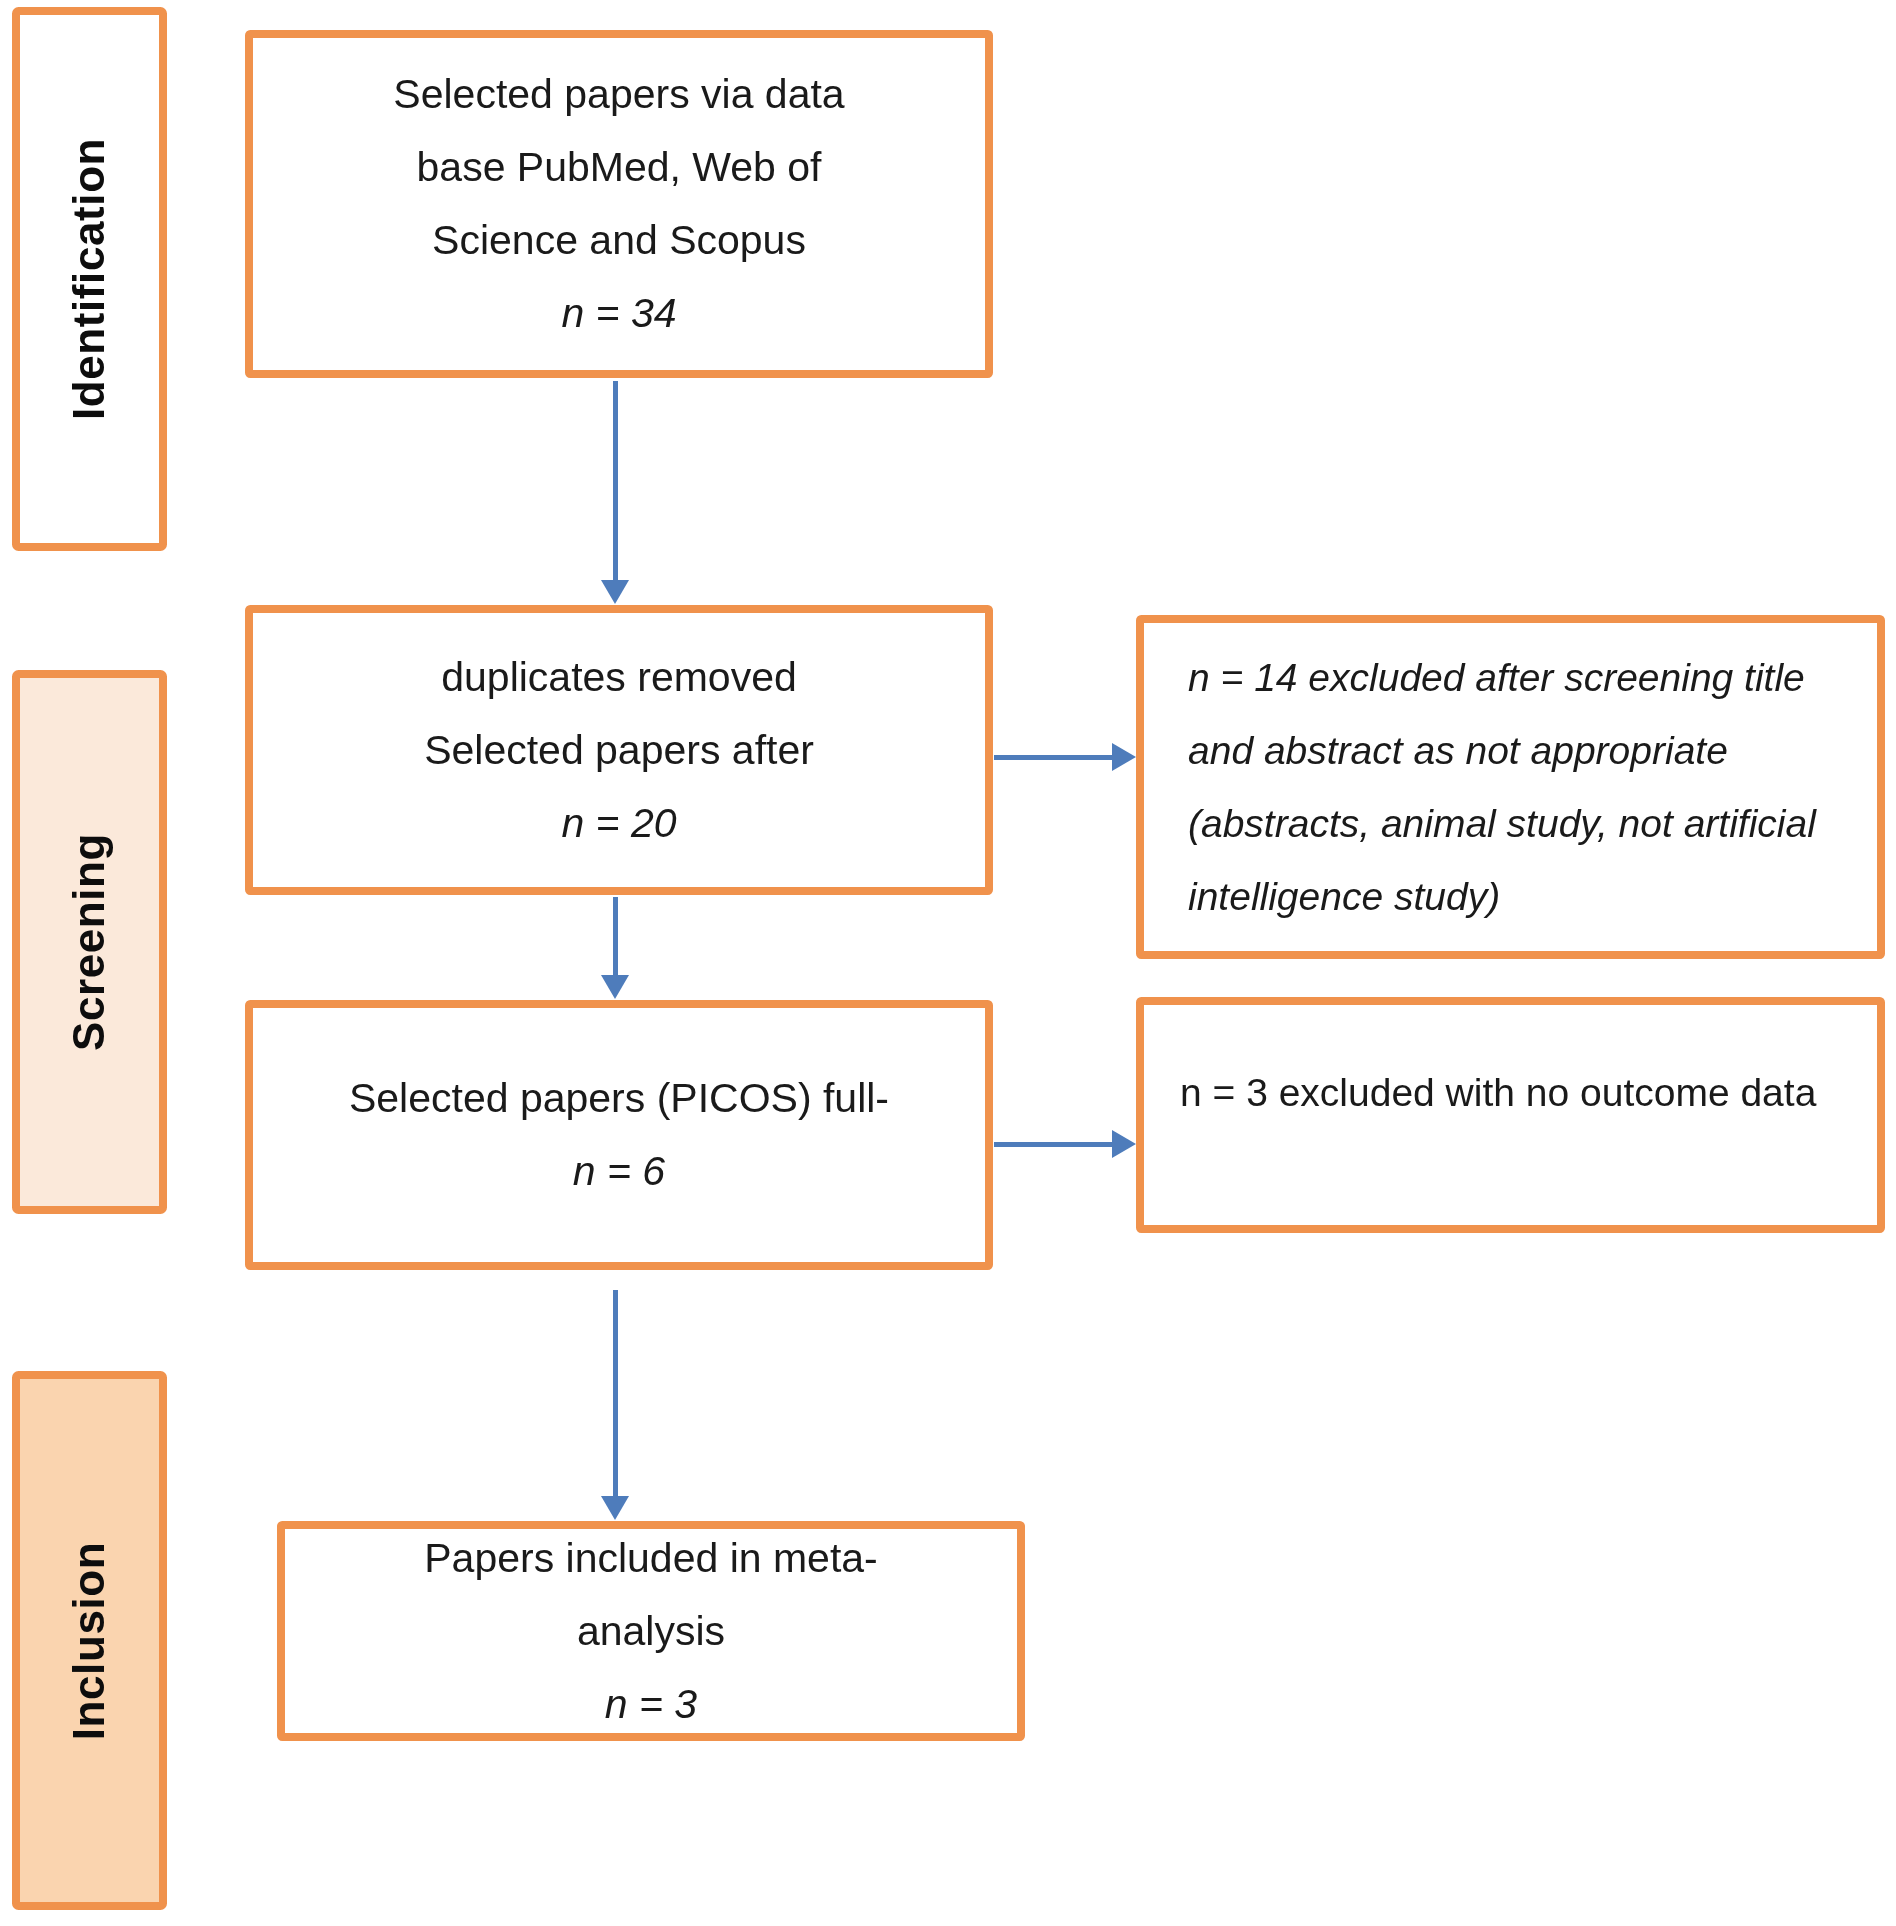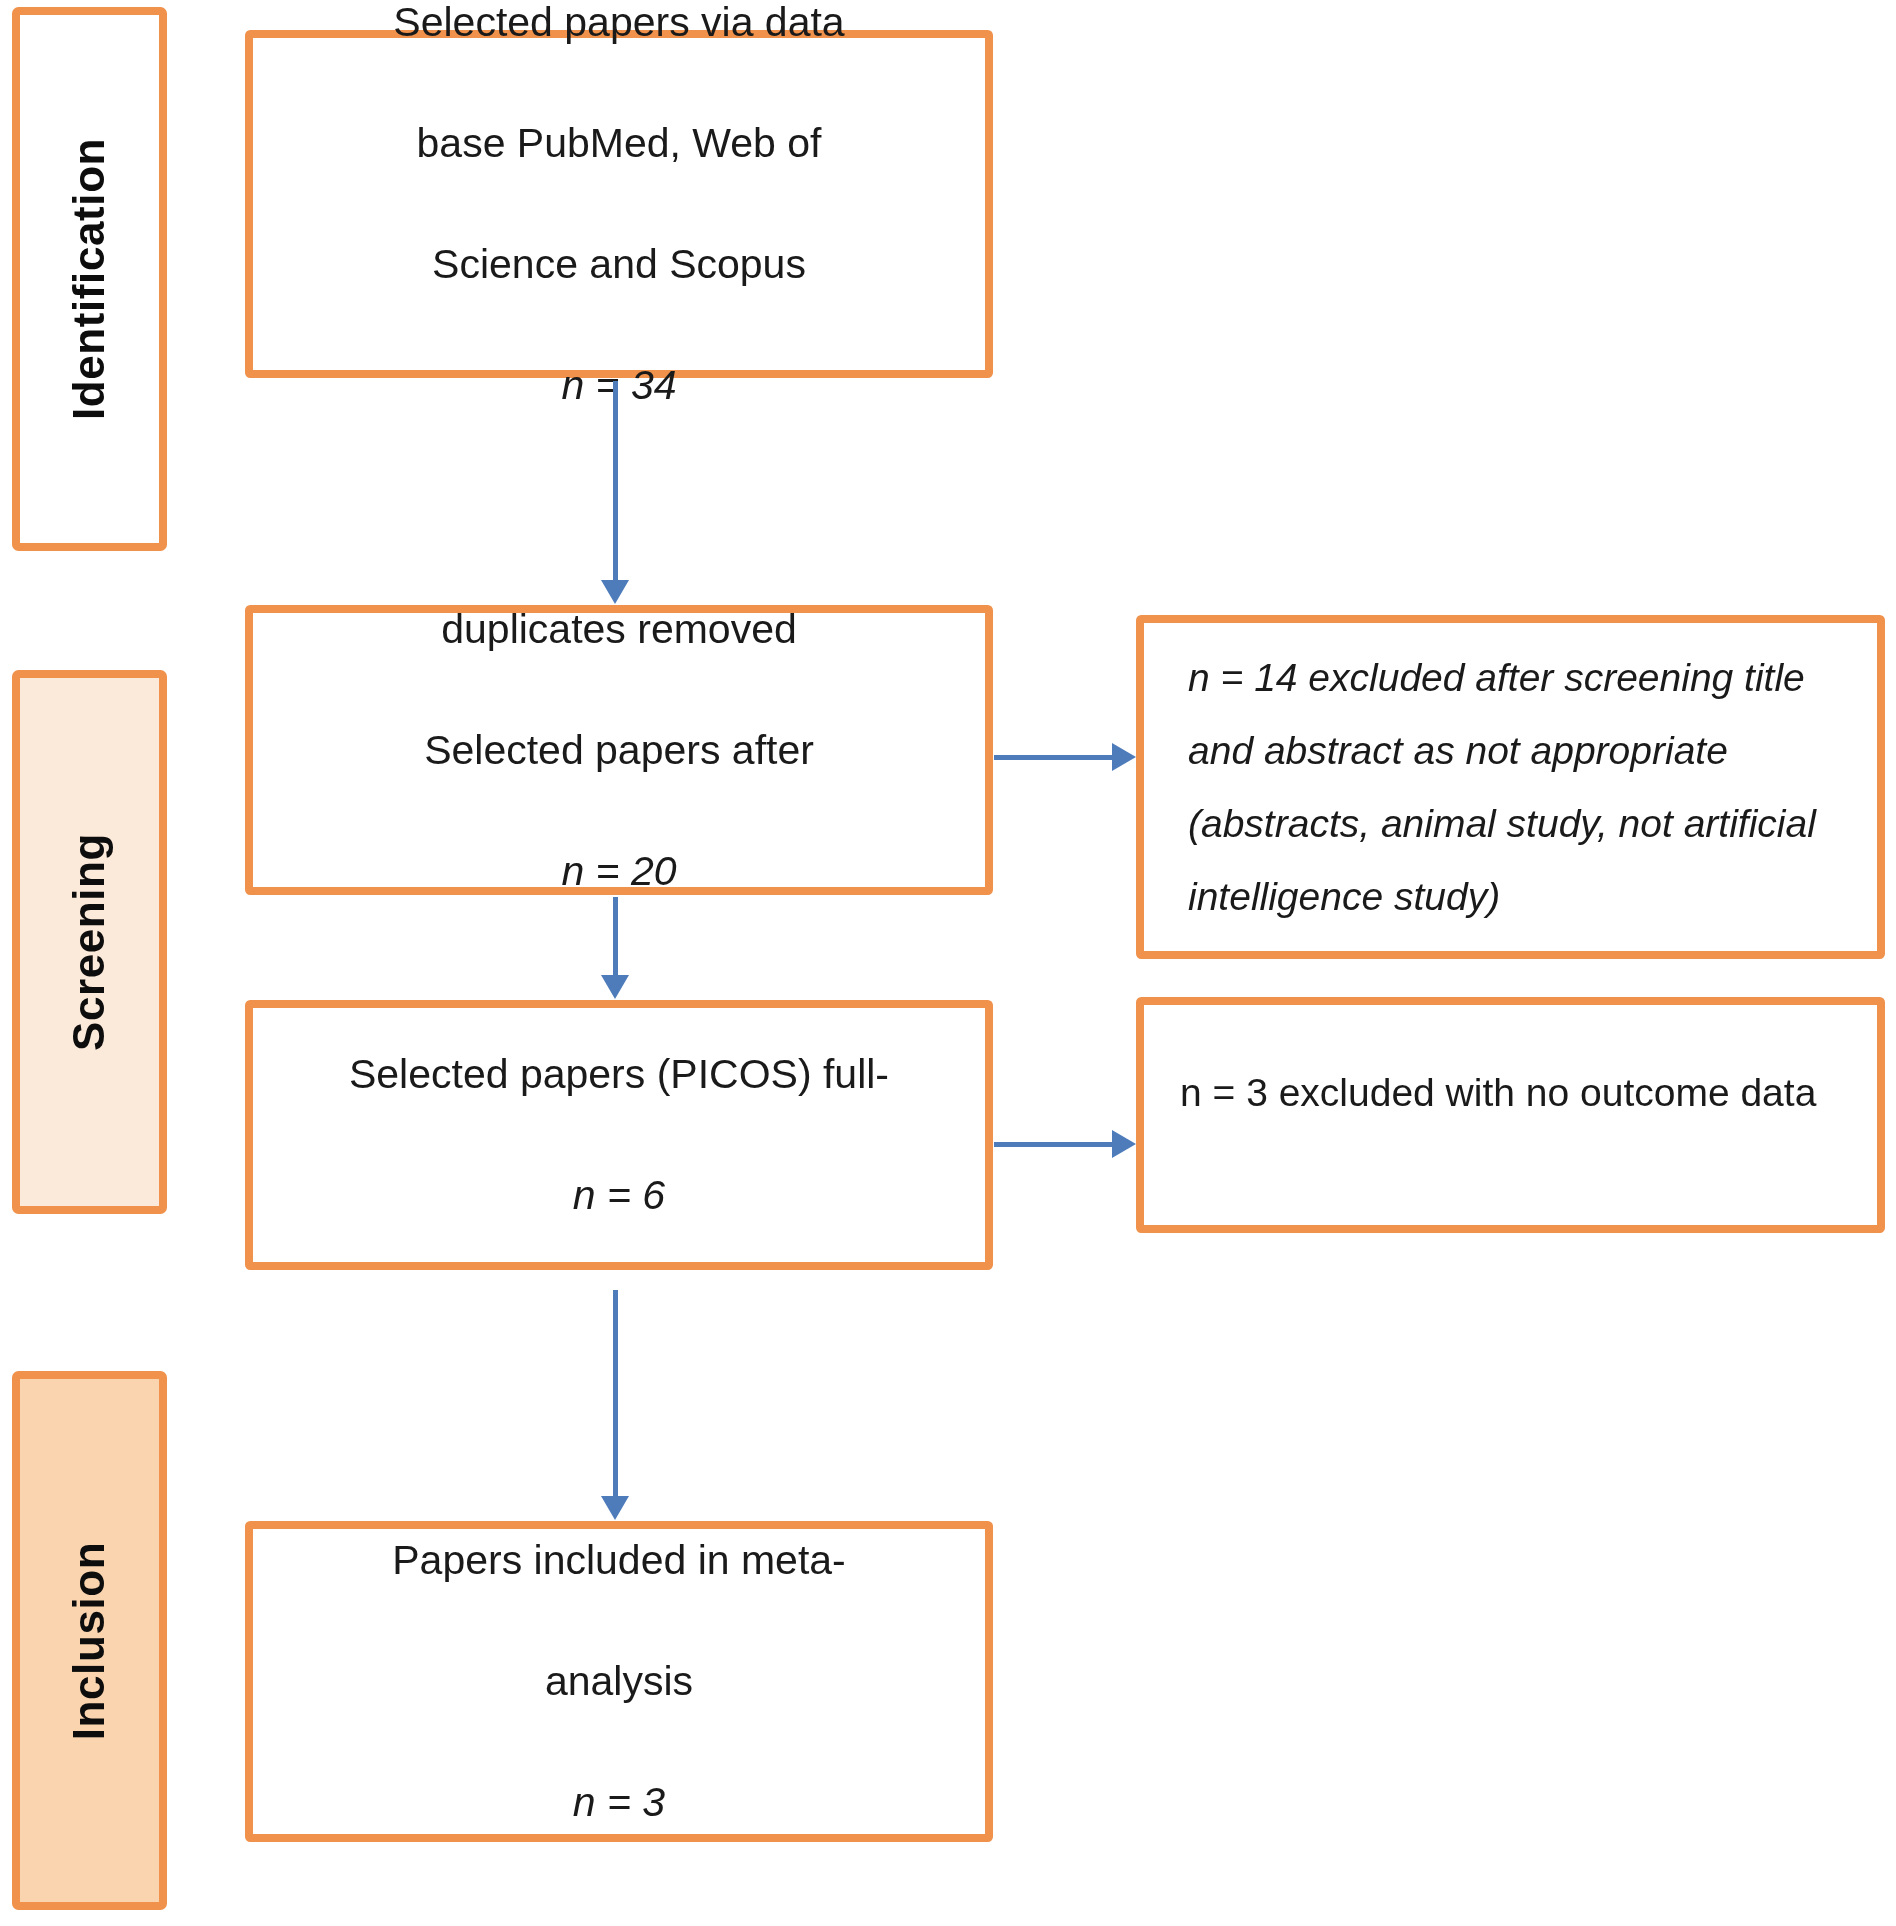--- a/index.html
+++ b/index.html
@@ -46,26 +46,25 @@
     border: 8.4px solid #F0924C;
     border-radius: 5.2px;
     background: #ffffff;
     display: flex;
     flex-direction: column;
     justify-content: center;
     align-items: center;
     text-align: left;
     font-size: 41px;
     line-height: 73px;
-    gap: 48px;
   }
   #flowbox-1 { top: 30px;   height: 348px; }
   #flowbox-2 { top: 605px;  height: 290px; }
   #flowbox-3 { top: 1000px; height: 270px; }
-  #flowbox-4 { top: 1521px; height: 321px; }
+  #flowbox-4 { top: 1521px; height: 220px; margin-left: 32px; }
   .count-line { font-style: italic; }
 
   
   .exclbox {
     position: absolute;
     left: 1136px;
     width: 749px;
     box-sizing: border-box;
     border: 8.4px solid #F0924C;
     border-radius: 5.2px;

